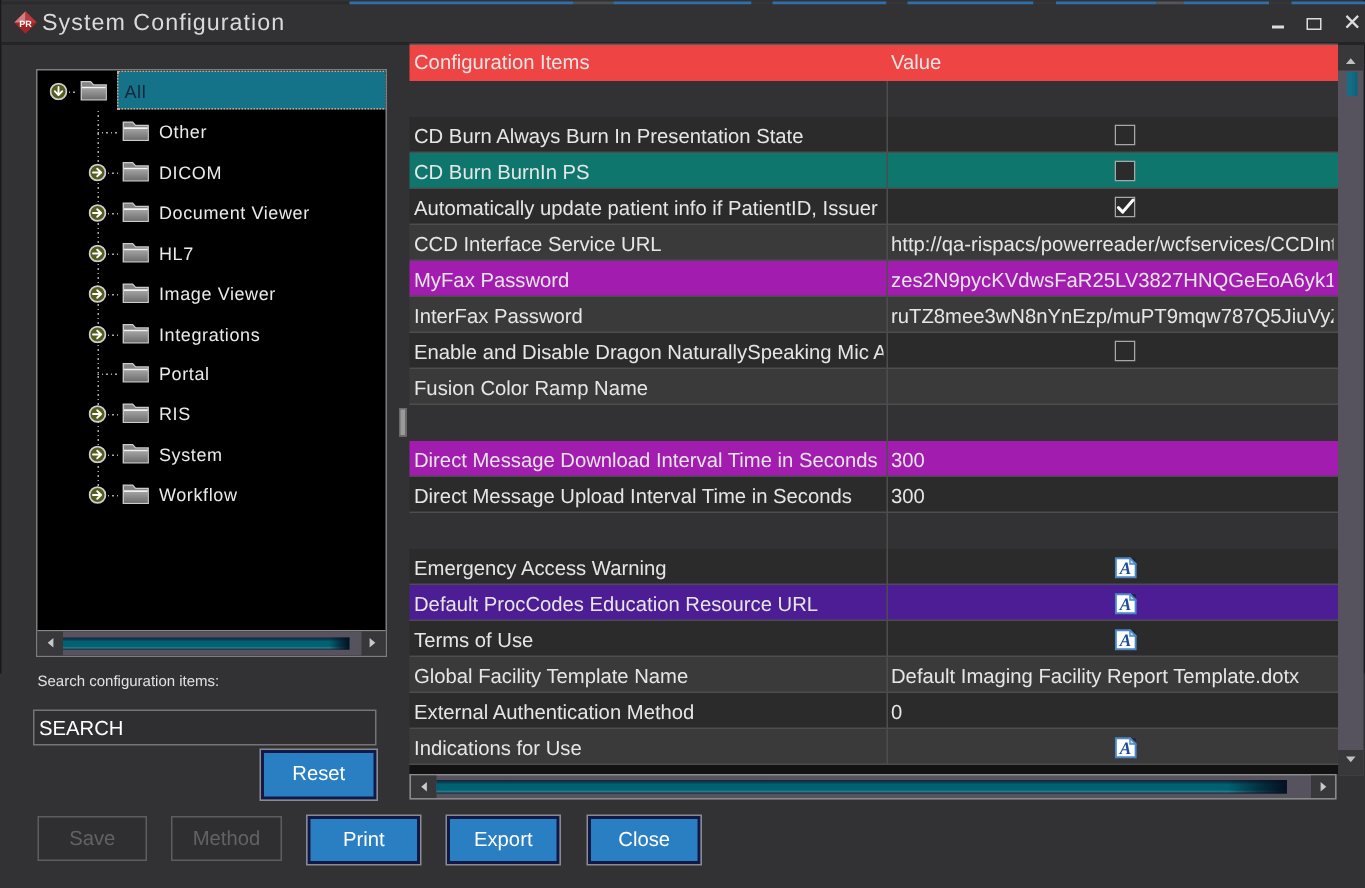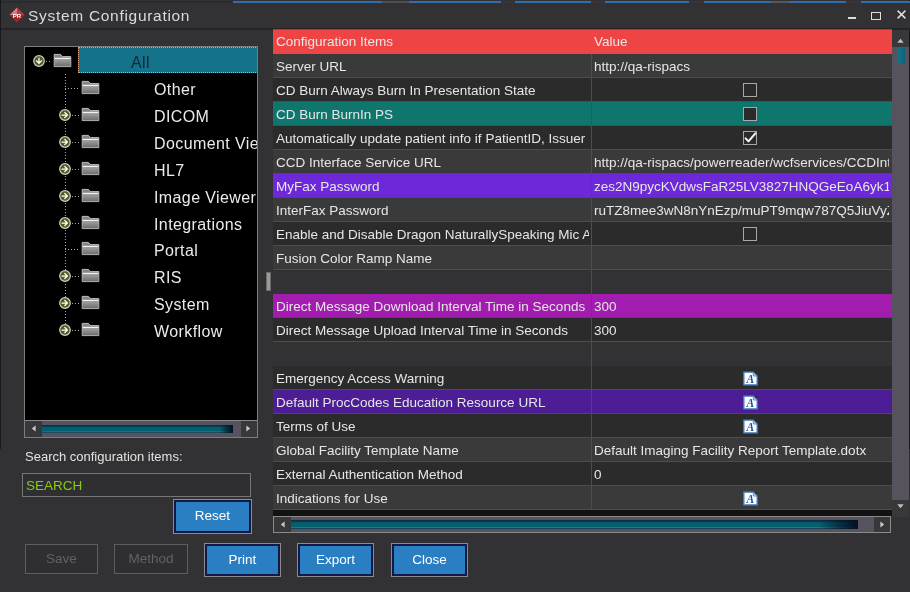--- a/index.html
+++ b/index.html
@@ -8,21 +8,21 @@
 .trow { position:absolute; left:272px; width:619px; height:24px;
   border-bottom:1px solid #4d4d4d; }
 .lab { position:absolute; left:3px; top:5px; width:313px; height:18px;
   overflow:hidden; white-space:nowrap; color:#e6e6e6; font-size:13.5px; }
 .val { position:absolute; left:321px; top:5px; width:295px;
   height:18px; overflow:hidden; white-space:nowrap; color:#e6e6e6; font-size:13.5px; }
 .vdots { position:absolute; width:1px;
   background:repeating-linear-gradient(to bottom,#a9a9a9 0 1px,transparent 1px 3px); }
 .hdots { position:absolute; height:1px;
   background:repeating-linear-gradient(to right,#a9a9a9 0 1px,transparent 1px 3px); }
-.tlab { position:absolute; color:#eaeaea; font-size:16px; white-space:nowrap; letter-spacing:0.4px;margin-left:48px; }
+.tlab { position:absolute; color:#eaeaea; font-size:12px; white-space:nowrap; letter-spacing:0.4px; }
 .tlab.sel { color:#17243b; }
 .selrow { position:absolute; background:#147389; outline:1px dotted #e0a27c; outline-offset:-1px; }
 .btn-blue { position:absolute; background:#2a7ec2; border:2px solid #121847;
   outline:1px solid #8b8b8b; color:#fff; font-size:13.5px; text-align:center; }
 .btn-gray { position:absolute; background:#2f2f31; border:1px solid #5e5e5e;
   color:#626262; font-size:13.5px; text-align:center; }
 </style></head><body>
 <div id="win">
 <div style="position:absolute;left:0px;top:1px;width:232px;height:2px;background:#2b2b2e"></div>
     <div style="position:absolute;left:232px;top:1px;width:149px;height:2px;background:#2f6fae"></div>
@@ -253,24 +253,20 @@
     </svg>
 <div style="position:absolute;left:41px;top:425px;width:191px;height:8px;background:linear-gradient(to right, rgba(0,0,0,0) 0%, rgba(0,0,0,0) 93%, rgba(4,16,34,0.55) 96.5%, rgba(4,16,34,0.95) 99.5%),linear-gradient(to bottom, #16243e 0%, #0a3a52 16%, #006170 32%, #006170 74%, #2a8090 87%, #0c1c32 100%)"></div>
 
 <div style="position:absolute;left:265px;top:272px;width:5px;height:19px;background:#9a9a9a;border:1px solid #6a6a6a"></div>
 
 <div style="position:absolute;left:272px;top:29px;width:619px;height:1px;background:#5a5a5a"></div>
 <div style="position:absolute;left:272px;top:30px;width:619px;height:24px;background:#ef4444">
   <div style="position:absolute;left:3px;top:4px;color:#e6e6e6;font-size:13.5px">Configuration Items</div>
   <div style="position:absolute;left:321px;top:4px;color:#e6e6e6;font-size:13.5px">Value</div>
 </div>
-<div class="trow" style="top:54px;background:#3a3a3a">
-      <div class="lab">Server URL</div>
-      <div class="val">http://qa-rispacs</div>
-    </div>
 <div class="trow" style="top:78px;background:#2b2b2b">
       <div class="lab">CD Burn Always Burn In Presentation State</div>
     </div>
 <svg style="position:absolute;left:742px;top:83px" width="14" height="14" viewBox="0 0 14 14">
 <rect x="0.5" y="0.5" width="13" height="13" fill="#2b2b2b" stroke="#a8a8a8" stroke-width="1"></rect>
     </svg>
 <div class="trow" style="top:102px;background:#0f766e">
       <div class="lab">CD Burn BurnIn PS</div>
     </div>
 <svg style="position:absolute;left:742px;top:107px" width="14" height="14" viewBox="0 0 14 14">
@@ -280,21 +276,21 @@
       <div class="lab">Automatically update patient info if PatientID, Issuer of PatientID</div>
     </div>
 <svg style="position:absolute;left:742px;top:131px" width="14" height="14" viewBox="0 0 14 14">
 <rect x="0.5" y="0.5" width="13" height="13" fill="#2b2b2b" stroke="#a8a8a8" stroke-width="1"></rect>
       <path d="M2.6 7.4 L5.5 10.4 L12.4 2.4" stroke="#fafafa" stroke-width="2" fill="none" stroke-linecap="round" stroke-linejoin="round"></path>
     </svg>
 <div class="trow" style="top:150px;background:#3a3a3a">
       <div class="lab">CCD Interface Service URL</div>
       <div class="val">http://qa-rispacs/powerreader/wcfservices/CCDInterf</div>
     </div>
-<div class="trow" style="top:174px;background:#6d28d9">
+<div class="trow" style="top:174px;background:#a21caf">
       <div class="lab">MyFax Password</div>
       <div class="val">zes2N9pycKVdwsFaR25LV3827HNQGeEoA6yk16Qb</div>
     </div>
 <div class="trow" style="top:198px;background:#3a3a3a">
       <div class="lab">InterFax Password</div>
       <div class="val">ruTZ8mee3wN8nYnEzp/muPT9mqw787Q5JiuVyZbw</div>
     </div>
 <div class="trow" style="top:222px;background:#2b2b2b">
       <div class="lab">Enable and Disable Dragon NaturallySpeaking Mic Activat</div>
     </div>
@@ -374,23 +370,23 @@
 <div style="position:absolute;left:891px;top:30px;width:17px;height:17px;background:#38383a"></div>
 <svg style="position:absolute;left:896px;top:38px" width="7" height="5" viewBox="0 0 7 5">
       <path d="M0.3 4.7 L3.5 0.8 L6.7 4.7 Z" fill="#c0c0c0"></path>
     </svg>
 <div style="position:absolute;left:891px;top:500px;width:17px;height:17px;background:#38383a"></div>
 <svg style="position:absolute;left:896px;top:504px" width="7" height="5" viewBox="0 0 7 5">
       <path d="M0.3 0.3 L3.5 4.2 L6.7 0.3 Z" fill="#c0c0c0"></path>
     </svg>
 <div style="position:absolute;left:897px;top:48px;width:7px;height:16px;background:linear-gradient(to right,#15708a 0%,#0f6a82 60%,#0c607a 100%)"></div>
 
-<div style="position:absolute;left:24px;top:449px;color:#e2e2e2;font-size:13px">Search configuration items:</div>
+<div style="position:absolute;left:24px;top:449px;color:#e2e2e2;font-size:10px">Search configuration items:</div>
 <div style="position:absolute;left:21px;top:473px;width:229px;height:24px;border:1px solid #757575;background:#2f2f31">
-  <div style="position:absolute;left:3px;top:4px;color:#84cc16;font-size:13.5px">SEARCH</div>
+  <div style="position:absolute;left:3px;top:4px;color:#ffffff;font-size:13.5px">SEARCH</div>
 </div>
 <div class="btn-blue" style="left:173px;top:500px;width:77px;height:33px;line-height:28px">Reset</div>
 
 <div class="btn-gray" style="left:24px;top:544px;width:73px;height:30px;line-height:28px">Save</div>
 <div class="btn-gray" style="left:113px;top:544px;width:74px;height:30px;line-height:28px">Method</div>
 <div class="btn-blue" style="left:204px;top:544px;width:75px;height:32px;line-height:27px">Print</div>
 <div class="btn-blue" style="left:297px;top:544px;width:75px;height:32px;line-height:27px">Export</div>
 <div class="btn-blue" style="left:391px;top:544px;width:75px;height:32px;line-height:27px">Close</div>
 </div>
 

